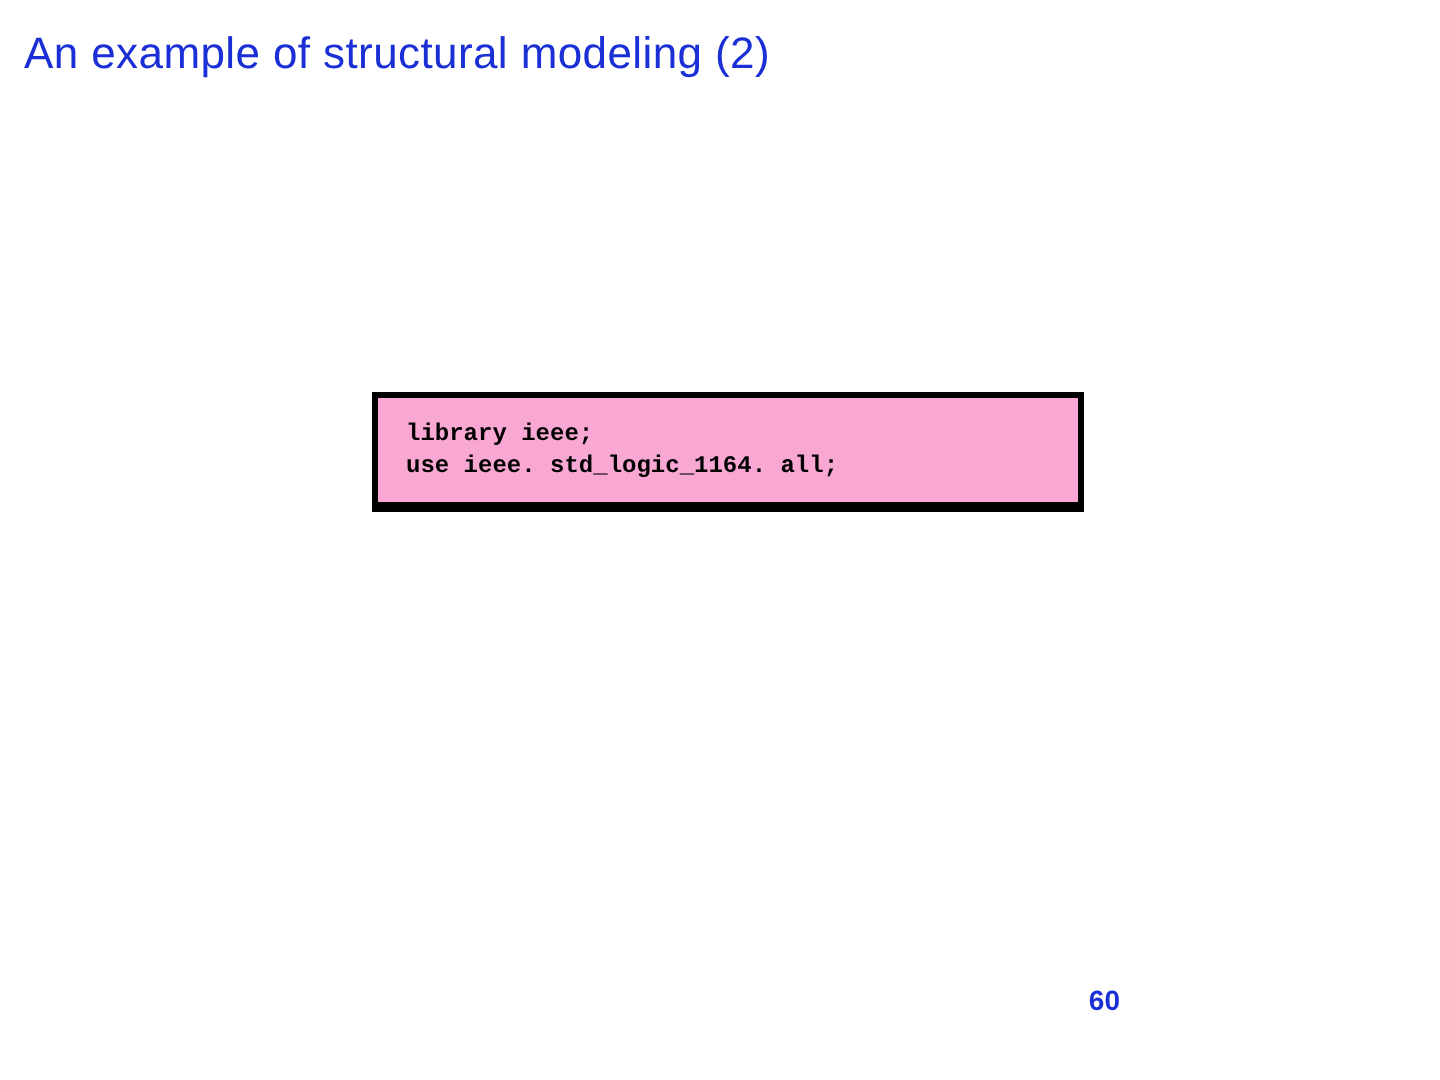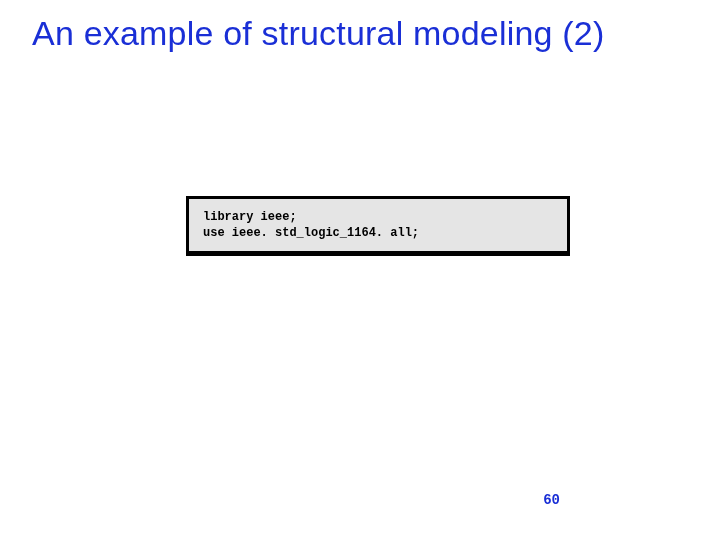--- a/index.html
+++ b/index.html
@@ -13,33 +13,33 @@
   }
   .slide {
     position: relative;
     width: 720px;
     height: 540px;
     box-sizing: border-box;
   }
   .title {
     position: absolute;
     top: 14px;
-    left: 32px;
-    font-size: 34px;
+    left: 12px;
+    font-size: 22px;
     color: #1a2fd6;
     font-weight: 400;
     letter-spacing: 0.2px;
   }
   .codebox {
     position: absolute;
     top: 196px;
     left: 186px;
-    width: 384px;
+    width: 356px;
     border: 3px solid #000000;
-    background: #e5e5e5;
+    background: #f9a8d4;
     box-sizing: border-box;
   }
   .codebox .section {
     padding: 10px 14px 10px 14px;
   }
   .codebox .divider {
     border-top: 2px solid #000000;
     width: 100%;
   }
   pre.code {
@@ -51,21 +51,20 @@
     color: #000000;
     white-space: pre;
   }
   .pagenum {
     position: absolute;
     bottom: 32px;
     right: 160px;
     font-size: 14px;
     font-weight: bold;
     color: #1a2fd6;
-    font-family: Liberation Mono, monospace;
   }
 </style>
 </head>
 <body>
 
 <div class="slide">
 
   <div class="title">An example of structural modeling (2)</div>
 
   <div class="codebox">

